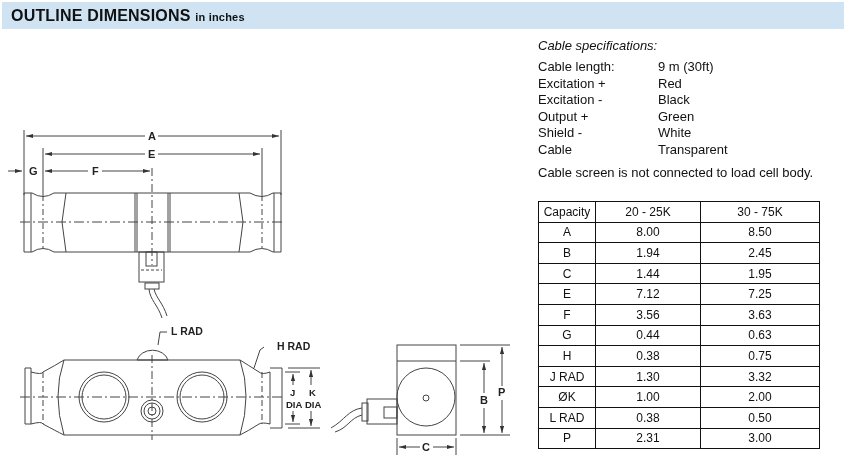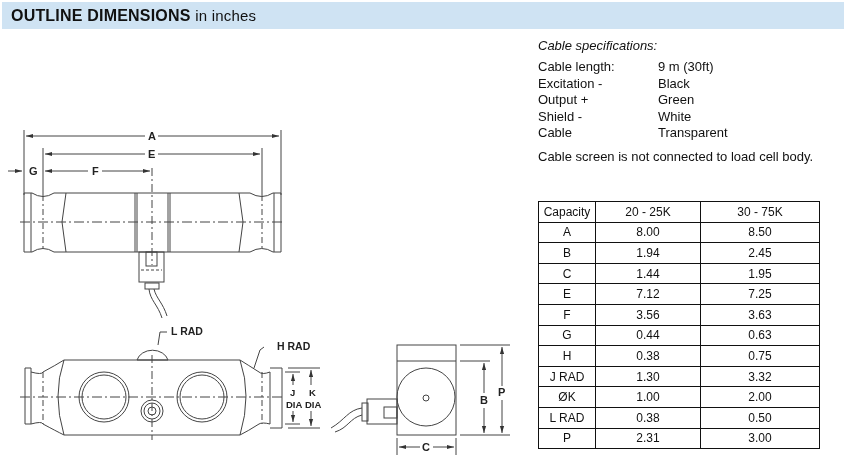--- a/index.html
+++ b/index.html
@@ -1,19 +1,19 @@
 <!DOCTYPE html>
 <html><head>
 <meta charset="utf-8">
 <style>
   html, body { margin:0; padding:0; background:#ffffff; }
   body { width:844px; height:471px; position:relative; overflow:hidden; font-family:"Liberation Sans", sans-serif; color:#111; }
   .header { position:absolute; left:2px; top:2px; width:842px; height:27px; background:#cfe3f3; }
   .header .title { position:absolute; left:9px; top:5px; font-weight:bold; font-size:16px; letter-spacing:0.2px; }
-  .header .sub { font-weight:normal; font-size:15px; }
+  .header .sub { font-weight:bold; font-size:11px; }
   .drawing { position:absolute; left:0; top:30px; width:530px; height:441px; }
   .cable { position:absolute; left:538px; top:38px; font-size:13px; }
   .cable .heading { font-style:italic; margin-bottom:6px; }
   .cable .row { display:flex; height:16.5px; }
   .cable .row .k { width:120px; }
   .cable .note { margin-top:7px; }
   table.dims { position:absolute; left:538px; top:201px; border-collapse:collapse; font-size:12px; }
   table.dims td, table.dims th { border:1.3px solid #111; height:19.6px; padding:0; text-align:center; font-weight:normal; }
   table.dims .c0 { width:56px; }
   table.dims .c1 { width:104px; }
@@ -145,20 +145,24 @@
   </g>
 </svg>
 
 <div class="cable">
   <div class="heading">Cable specifications:</div>
   <div class="row">
       <span class="k">Cable length:</span>
       <span>9 m (30ft)</span>
     </div>
   <div class="row">
+      <span class="k">Excitation +</span>
+      <span>Red</span>
+    </div>
+  <div class="row">
       <span class="k">Excitation -</span>
       <span>Black</span>
     </div>
   <div class="row">
       <span class="k">Output +</span>
       <span>Green</span>
     </div>
   <div class="row">
       <span class="k">Shield -</span>
       <span>White</span>

